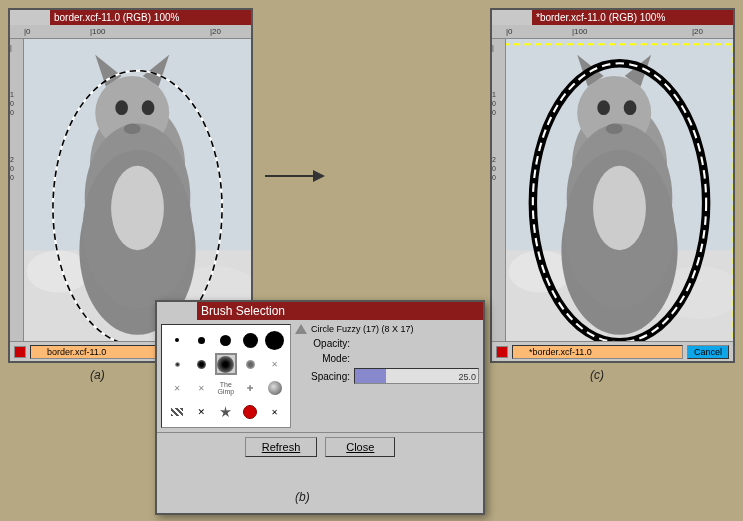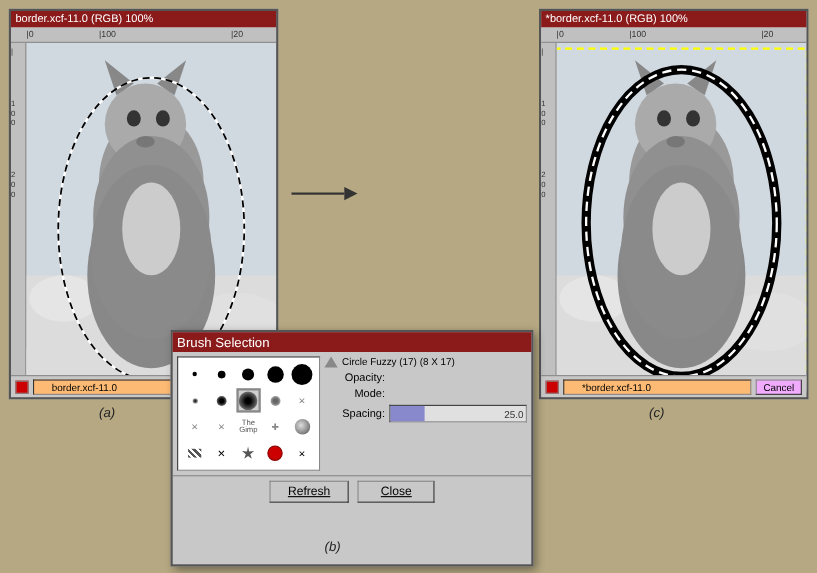--- a/index.html
+++ b/index.html
@@ -21,20 +21,21 @@
     }
 
     .title-bar {
       background: #8b1a1a;
       color: white;
       font-size: 10px;
       padding: 2px 4px;
       display: flex;
       align-items: center;
       justify-content: space-between;
+      margin-left: 40px;
     }
 
     .status-bar {
       position: absolute;
       bottom: 0;
       left: 0;
       right: 0;
       height: 20px;
       background: #c8c8c8;
       border-top: 1px solid #888;
@@ -47,21 +48,21 @@
 
     .status-box {
       background: #fdba74;
       border: 1px inset #888;
       padding: 1px 16px;
       font-size: 9px;
       flex: 1;
     }
 
     .cancel-btn {
-      background: #f0abfc;
+      background: #0ea5e9;
       border: 1px outset #888;
       padding: 1px 6px;
       font-size: 9px;
       cursor: pointer;
     }
 
     
     .brush-dialog {
       position: absolute;
       background: #c8c8c8;

